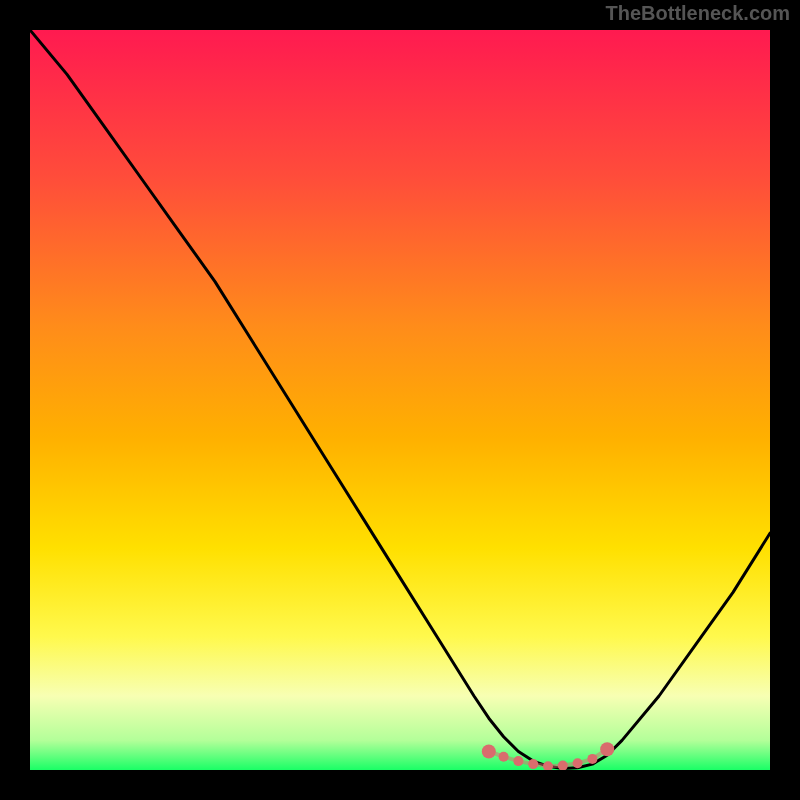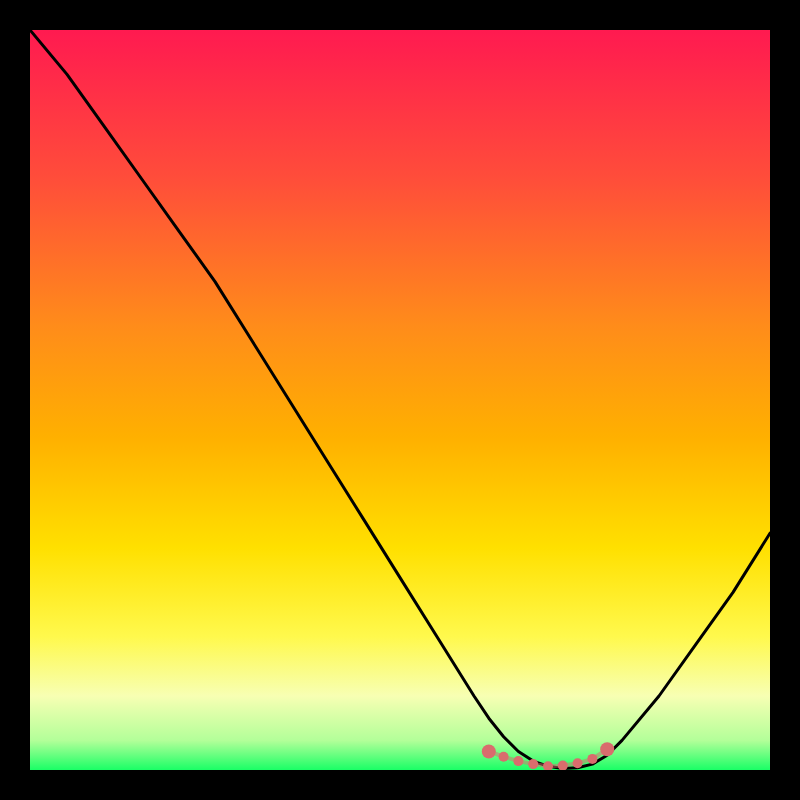--- a/index.html
+++ b/index.html
@@ -35,20 +35,21 @@
     overflow: hidden;
   }
   svg {
     display: block;
   }
 </style>
 </head>
 <body>
 
 <div class="frame">
+  <div class="watermark">TheBottleneck.com</div>
   <div class="plot-area">
     <svg id="chart-svg" width="740" height="740" viewBox="0 0 740 740">
         <defs>
           <linearGradient id="bg-grad" x1="0" y1="0" x2="0" y2="1">
             <stop offset="0%" stop-color="#ff1a50"></stop>
             <stop offset="20%" stop-color="#ff4d3a"></stop>
             <stop offset="40%" stop-color="#ff8c1a"></stop>
             <stop offset="55.00000000000001%" stop-color="#ffb000"></stop>
             <stop offset="70%" stop-color="#ffe000"></stop>
             <stop offset="82%" stop-color="#fff94d"></stop>

